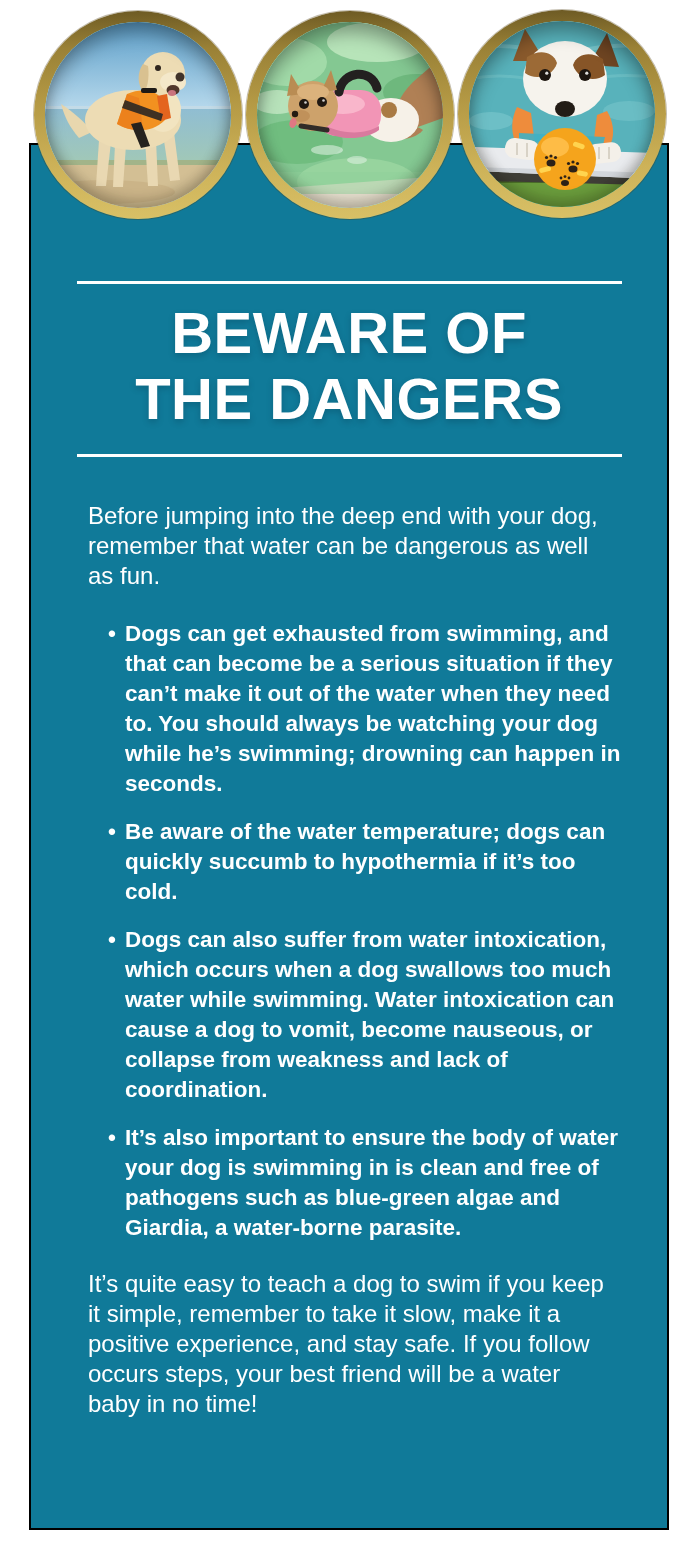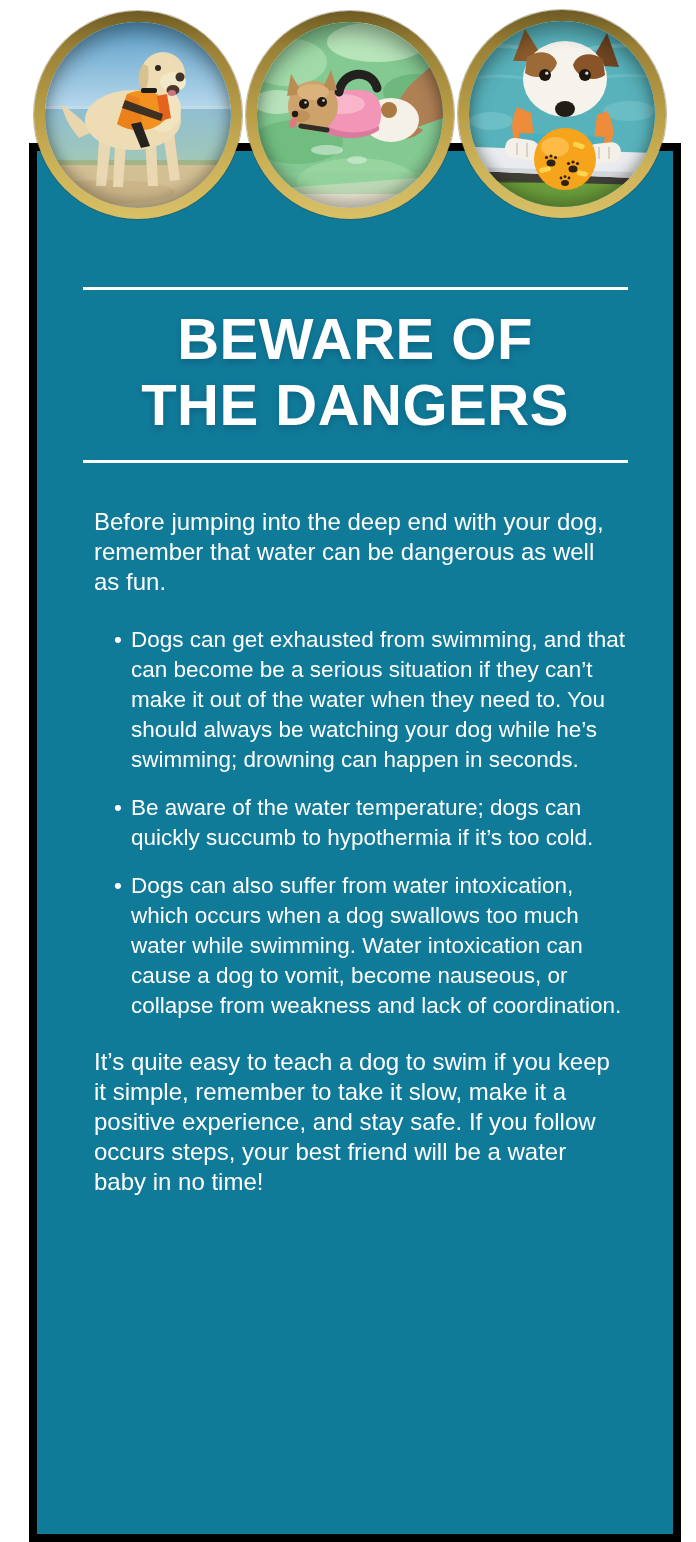--- a/index.html
+++ b/index.html
@@ -6,38 +6,38 @@
   body{
     width:696px;height:1542px;background:#ffffff;
     font-family:"Liberation Sans", sans-serif;
     position:relative;overflow:hidden;
   }
   .page{position:relative;width:696px;height:1542px;background:#ffffff;}
 
   
   .panel{
     position:absolute;left:29px;top:143px;width:636px;height:1383px;
-    background:#107a99;border:8px solid #000000;box-sizing:content-box;
+    background:#107a99;border:2px solid #000000;box-sizing:content-box;
   }
   .rule{width:545px;height:3px;background:#ffffff;margin:0 auto;}
   .rule-top{margin-top:136px;}
   .rule-bottom{margin-top:22px;}
   .title{
     margin:16px 0 0 0;text-align:center;color:#ffffff;
     font-size:58px;line-height:66px;font-weight:bold;letter-spacing:.5px;
     text-shadow:0 3px 6px rgba(0,40,60,.25);
   }
   .para{
     color:#ffffff;font-size:24px;line-height:30px;font-weight:normal;
   }
   .intro{margin:44px 0 0 57px;max-width:525px;}
   .closing{margin:26px 0 0 57px;max-width:530px;}
   .bullets{
     list-style:none;margin:28px 0 0 0;padding:0 0 0 77px;
-    color:#ffffff;font-size:22.5px;line-height:30px;
+    color:#ffffff;font-size:22.5px;line-height:30px;font-weight:bold;
   }
   .bullets li{position:relative;padding-left:17px;max-width:505px;}
   .bullets li + li{margin-top:18px;}
   .bullets li::before{content:"\2022";position:absolute;left:0;top:0;}
 
   
   .circle{
     position:absolute;width:208px;height:208px;border-radius:50%;
     background:linear-gradient(to bottom,#6e5b24 0%,#9a8136 18%,#b59a45 45%,#cdb258 75%,#d8c066 100%);
     box-shadow:0 0 0 1px rgba(80,64,20,.35);
@@ -65,20 +65,21 @@
     <div class="rule rule-top"></div>
     <h1 class="title"><span>BEWARE OF</span><br><span>THE DANGERS</span></h1>
     <div class="rule rule-bottom"></div>
 
     <p class="para intro">Before jumping into the deep end with your dog, remember that water can be dangerous as well as fun.</p>
 
     <ul class="bullets">
       <li>Dogs can get exhausted from swimming, and that can become be a serious situation if they can’t make it out of the water when they need to. You should always be watching your dog while he’s swimming; drowning can happen in seconds.</li>
       <li>Be aware of the water temperature; dogs can quickly succumb to hypothermia if it’s too cold.</li>
       <li>Dogs can also suffer from water intoxication, which occurs when a dog swallows too much water while swimming. Water intoxication can cause a dog to vomit, become nauseous, or collapse from weakness and lack of coordination.</li>
+      <li>It’s also important to ensure the body of water your dog is swimming in is clean and free of pathogens such as blue-green algae and Giardia, a water-borne parasite.</li>
     </ul>
 
     <p class="para closing">It’s quite easy to teach a dog to swim if you keep it simple, remember to take it slow, make it a positive experience, and stay safe. If you follow occurs steps, your best friend will be a water baby in no time!</p>
   </div>
 
   <div class="circle c1">
     <div class="photo">
       <svg viewBox="0 0 186 186" preserveAspectRatio="xMidYMid slice">
         <defs>
           <linearGradient id="p1sky" x1="0" y1="0" x2="0" y2="1">

